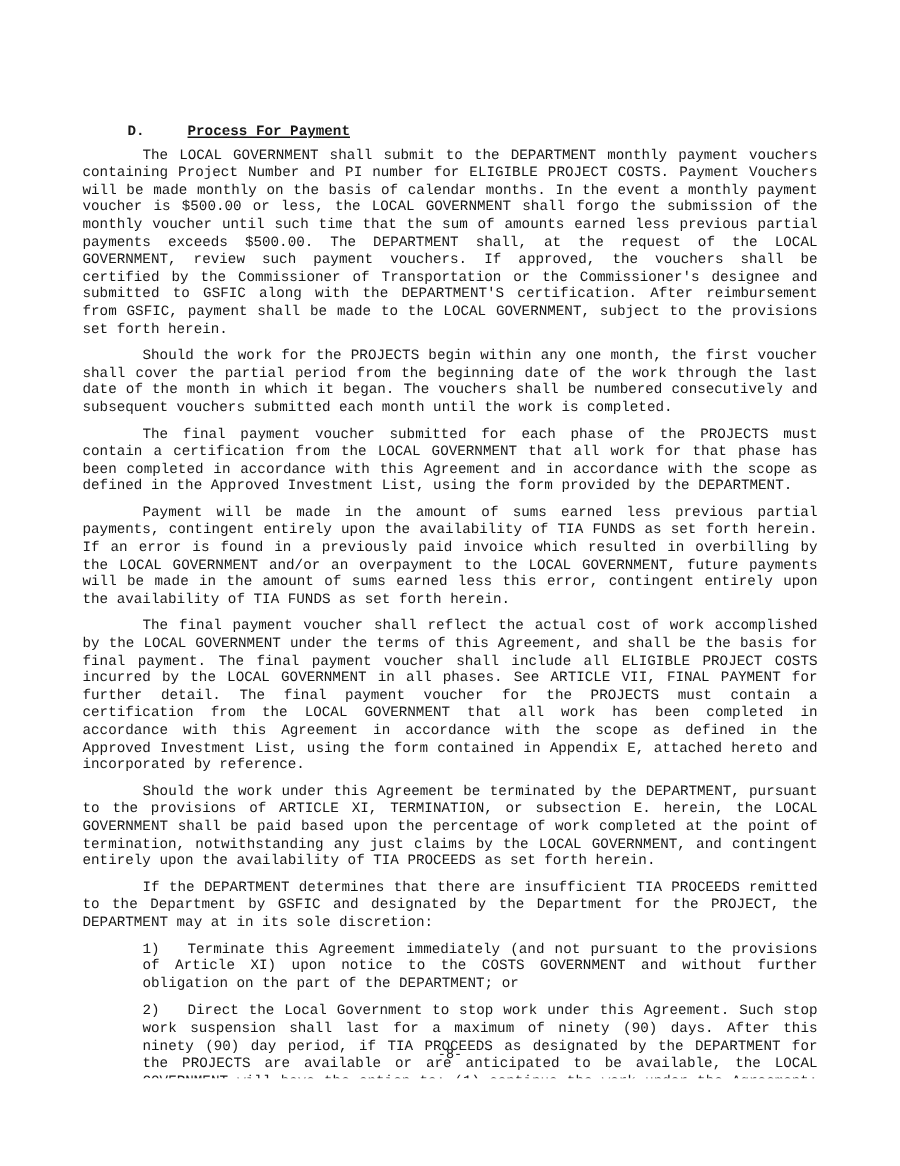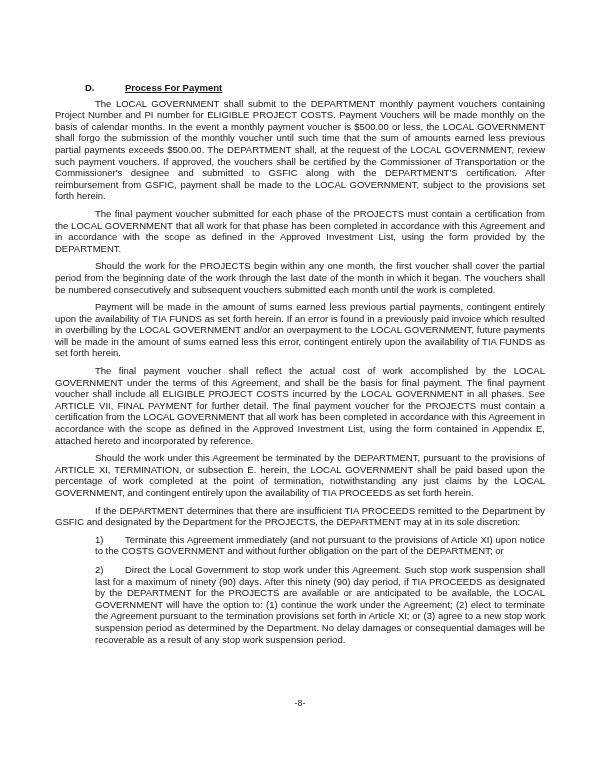--- a/index.html
+++ b/index.html
@@ -5,21 +5,21 @@
   html, body {
     margin: 0;
     padding: 0;
     background: #ffffff;
   }
   .page {
     position: relative;
     width: 600px;
     height: 719px;
     background: #ffffff;
-    font-family: Liberation Sans, sans-serif;
+    font-family: Liberation Mono, monospace;
     font-size: 9.5px;
     line-height: 11.6px;
     color: #161616;
     overflow: hidden;
     box-sizing: border-box;
   }
   .content {
     position: absolute;
     top: 82px;
     left: 55px;
@@ -68,28 +68,28 @@
 <body>
 
 <div class="page">
   <div class="content">
 
     <div class="heading">
       <span class="letter">D.</span><span class="title">Process For Payment</span>
     </div>
 
     <p class="para">The LOCAL GOVERNMENT shall submit to the DEPARTMENT monthly payment vouchers containing Project Number and PI number for ELIGIBLE PROJECT COSTS.  Payment Vouchers will be made monthly on the basis of calendar months.  In the event a monthly payment voucher is $500.00 or less, the LOCAL GOVERNMENT shall forgo the submission of the monthly voucher until such time that the sum of amounts earned less previous partial payments exceeds $500.00.  The DEPARTMENT shall, at the request of the LOCAL GOVERNMENT, review such payment vouchers.  If approved, the vouchers shall be certified by the Commissioner of Transportation or the Commissioner's designee and submitted to GSFIC along with the DEPARTMENT'S certification.  After reimbursement from GSFIC, payment shall be made to the LOCAL GOVERNMENT, subject to the provisions set forth herein.</p>
+    <p class="para">Should the work for the PROJECTS begin within any one month, the first voucher shall cover the partial period from the beginning date of the work through the last date of the month in which it began. The vouchers shall be numbered consecutively and subsequent vouchers submitted each month until the work is completed.</p>
     <p class="para">The final payment voucher submitted for each phase of the PROJECTS must contain a certification from the LOCAL GOVERNMENT that all work for that phase has been completed in accordance with this Agreement and in accordance with the scope as defined in the Approved Investment List, using the form provided by the DEPARTMENT.</p>
-    <p class="para">Should the work for the PROJECTS begin within any one month, the first voucher shall cover the partial period from the beginning date of the work through the last date of the month in which it began. The vouchers shall be numbered consecutively and subsequent vouchers submitted each month until the work is completed.</p>
     <p class="para">Payment will be made in the amount of sums earned less previous partial payments, contingent entirely upon the availability of TIA FUNDS as set forth herein.  If an error is found in a previously paid invoice which resulted in overbilling by the LOCAL GOVERNMENT and/or an overpayment to the LOCAL GOVERNMENT, future payments will be made in the amount of sums earned less this error, contingent entirely upon the availability of TIA FUNDS as set forth herein.</p>
     <p class="para">The final payment voucher shall reflect the actual cost of work accomplished by the LOCAL GOVERNMENT under the terms of this Agreement, and shall be the basis for final payment.  The final payment voucher shall include all ELIGIBLE PROJECT COSTS incurred by the LOCAL GOVERNMENT in all phases.  See ARTICLE VII, FINAL PAYMENT for further detail.  The final payment voucher for the PROJECTS must contain a certification from the LOCAL GOVERNMENT that all work has been completed in accordance with this Agreement in accordance with the scope as defined in the Approved Investment List, using the form contained in Appendix E, attached hereto and incorporated by reference.</p>
     <p class="para">Should the work under this Agreement be terminated by the DEPARTMENT, pursuant to the provisions of ARTICLE XI, TERMINATION, or subsection E. herein, the LOCAL GOVERNMENT shall be paid based upon the percentage of work completed at the point of termination, notwithstanding any just claims by the LOCAL GOVERNMENT, and contingent entirely upon the availability of TIA PROCEEDS as set forth herein.</p>
 
 
-    <p class="para intro">If the DEPARTMENT determines that there are insufficient TIA PROCEEDS remitted to the Department by GSFIC and designated by the Department for the PROJECTS, the DEPARTMENT may at in its sole discretion:</p>
+    <p class="para intro">If the DEPARTMENT determines that there are insufficient TIA PROCEEDS remitted to the Department by GSFIC and designated by the Department for the PROJECT, the DEPARTMENT may at in its sole discretion:</p>
 
     <p class="item">
       <span class="num">1)</span><span>Terminate this Agreement immediately (and not pursuant to the provisions of Article XI) upon notice to the COSTS GOVERNMENT and without further obligation on the part of the DEPARTMENT; or</span>
     </p>
 
     <p class="item">
       <span class="num">2)</span><span>Direct the Local Government to stop work under this Agreement.  Such stop work suspension shall last for a maximum of ninety (90) days.  After this ninety (90) day period, if TIA PROCEEDS as designated by the DEPARTMENT for the PROJECTS are available or are anticipated to be available, the LOCAL GOVERNMENT will have the option to:  (1) continue the work under the Agreement; (2) elect to terminate the Agreement pursuant to the termination provisions set forth in Article XI; or (3) agree to a new stop work suspension period as determined by the Department.  No delay damages or consequential damages will be recoverable as a result of any stop work suspension period.</span>
     </p>
 
   </div>

